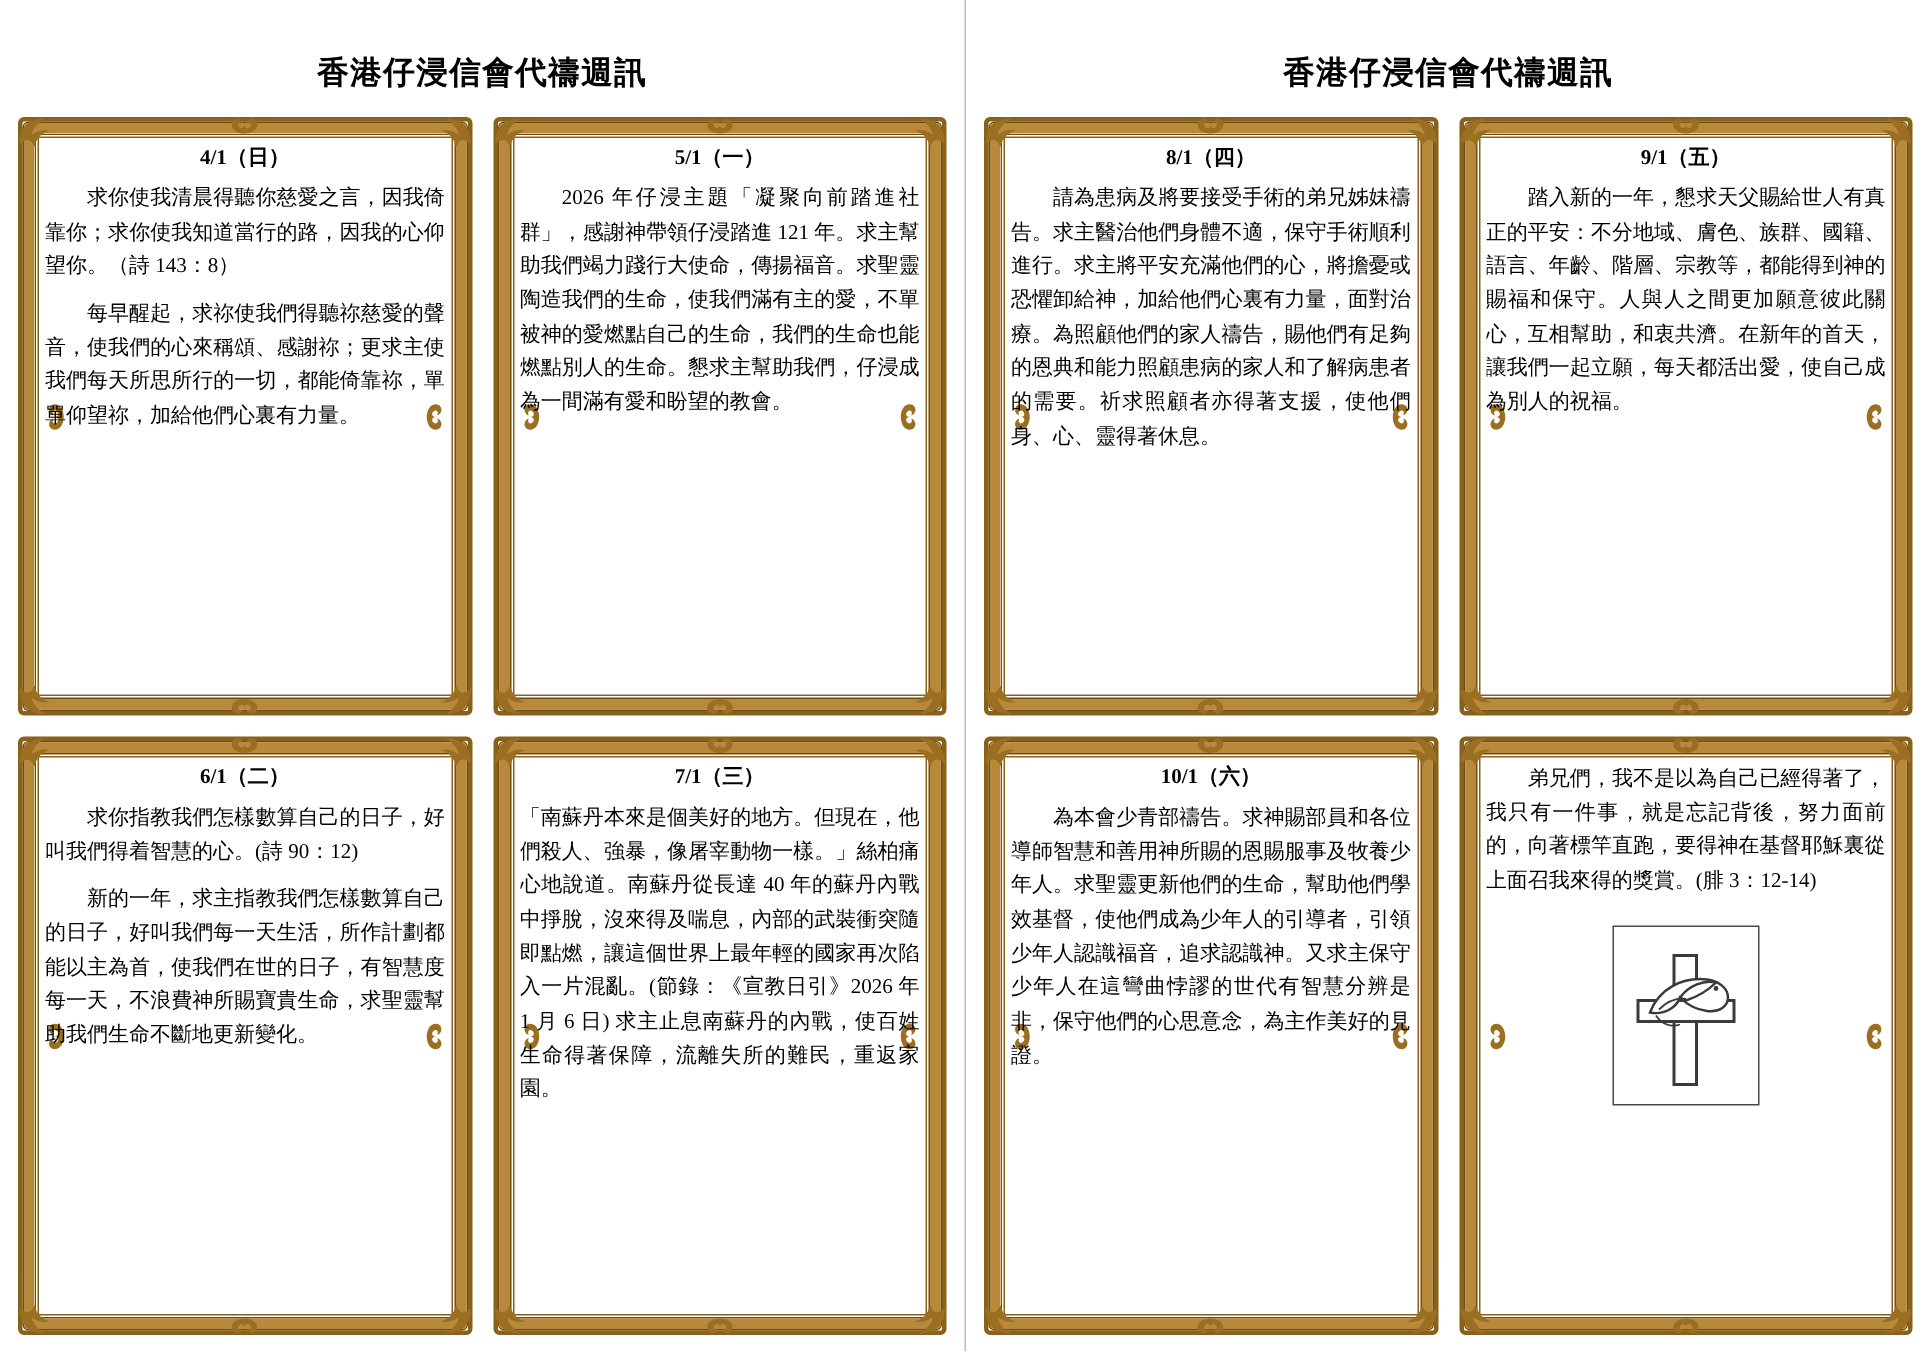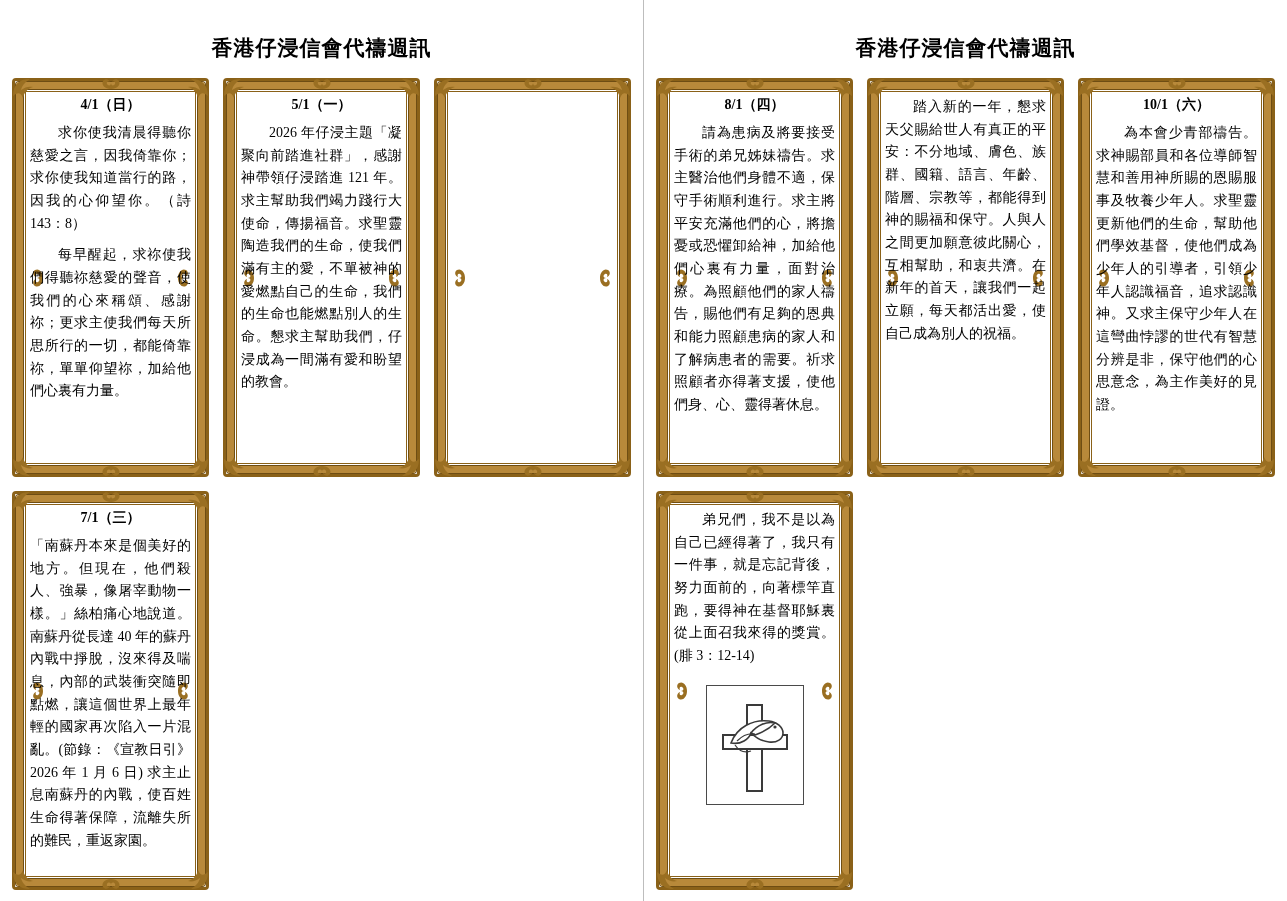--- a/index.html
+++ b/index.html
@@ -48,21 +48,21 @@
     font-family: "Liberation Serif", "DejaVu Serif", serif;
   }
 
   .grid {
     position: absolute;
     top: 62px;
     left: 8px;
     width: 627px;
     height: 820px;
     display: grid;
-    grid-template-columns: 1fr 1fr 1fr;
+    grid-template-columns: 1fr 1fr;
     grid-template-rows: 1fr 1fr;
     column-gap: 6px;
     row-gap: 6px;
   }
 
   
   .card {
     position: relative;
     box-sizing: border-box;
     padding: 0;
@@ -272,20 +272,25 @@
             </svg></span>
         <span class="edge-orn bottom"><svg width="60" height="16" viewBox="0 0 60 16">
               <path d="M30 14 C24 14 20 10 22 6 C24 3 28 4 29 7 C27 6 25 7 26 9 C27 11 30 11 30 8 C30 11 33 11 34 9 C35 7 33 6 31 7 C32 4 36 3 38 6 C40 10 36 14 30 14 Z" fill="currentColor"></path>
             </svg></span>
         <span class="edge-orn left"><svg width="60" height="16" viewBox="0 0 60 16">
               <path d="M30 14 C24 14 20 10 22 6 C24 3 28 4 29 7 C27 6 25 7 26 9 C27 11 30 11 30 8 C30 11 33 11 34 9 C35 7 33 6 31 7 C32 4 36 3 38 6 C40 10 36 14 30 14 Z" fill="currentColor"></path>
             </svg></span>
         <span class="edge-orn right"><svg width="60" height="16" viewBox="0 0 60 16">
               <path d="M30 14 C24 14 20 10 22 6 C24 3 28 4 29 7 C27 6 25 7 26 9 C27 11 30 11 30 8 C30 11 33 11 34 9 C35 7 33 6 31 7 C32 4 36 3 38 6 C40 10 36 14 30 14 Z" fill="currentColor"></path>
             </svg></span>
+        <div class="card-content">
+          <div class="card-date">6/1（二）</div>
+          <p class="para">求你指教我們怎樣數算自己的日子，好叫我們得着智慧的心。(詩 90：12)</p>
+          <p class="para">新的一年，求主指教我們怎樣數算自己的日子，好叫我們每一天生活，所作計劃都能以主為首，使我們在世的日子，有智慧度每一天，不浪費神所賜寶貴生命，求聖靈幫助我們生命不斷地更新變化。</p>
+        </div>
       </div>
 
       <div class="card">
         <div class="frame-outer"></div>
         <div class="frame-mid"></div>
         <div class="frame-inner"></div>
         <span class="corner tl">
             <svg width="42" height="42" viewBox="0 0 42 42">
               <path d="M3 20 C3 9 9 3 20 3 C14 7 12 10 11 14 C15 11 19 10 23 11 C17 13 14 17 13 22 C10 15 7 17 3 20 Z" fill="currentColor"></path>
             </svg>
@@ -402,20 +407,21 @@
         <span class="edge-orn bottom"><svg width="60" height="16" viewBox="0 0 60 16">
               <path d="M30 14 C24 14 20 10 22 6 C24 3 28 4 29 7 C27 6 25 7 26 9 C27 11 30 11 30 8 C30 11 33 11 34 9 C35 7 33 6 31 7 C32 4 36 3 38 6 C40 10 36 14 30 14 Z" fill="currentColor"></path>
             </svg></span>
         <span class="edge-orn left"><svg width="60" height="16" viewBox="0 0 60 16">
               <path d="M30 14 C24 14 20 10 22 6 C24 3 28 4 29 7 C27 6 25 7 26 9 C27 11 30 11 30 8 C30 11 33 11 34 9 C35 7 33 6 31 7 C32 4 36 3 38 6 C40 10 36 14 30 14 Z" fill="currentColor"></path>
             </svg></span>
         <span class="edge-orn right"><svg width="60" height="16" viewBox="0 0 60 16">
               <path d="M30 14 C24 14 20 10 22 6 C24 3 28 4 29 7 C27 6 25 7 26 9 C27 11 30 11 30 8 C30 11 33 11 34 9 C35 7 33 6 31 7 C32 4 36 3 38 6 C40 10 36 14 30 14 Z" fill="currentColor"></path>
             </svg></span>
         <div class="card-content">
+          <div class="card-date">9/1（五）</div>
           <p class="para">踏入新的一年，懇求天父賜給世人有真正的平安：不分地域、膚色、族群、國籍、語言、年齡、階層、宗教等，都能得到神的賜福和保守。人與人之間更加願意彼此關心，互相幫助，和衷共濟。在新年的首天，讓我們一起立願，每天都活出愛，使自己成為別人的祝福。</p>
         </div>
       </div>
 
       <div class="card">
         <div class="frame-outer"></div>
         <div class="frame-mid"></div>
         <div class="frame-inner"></div>
         <span class="corner tl">
             <svg width="42" height="42" viewBox="0 0 42 42">

